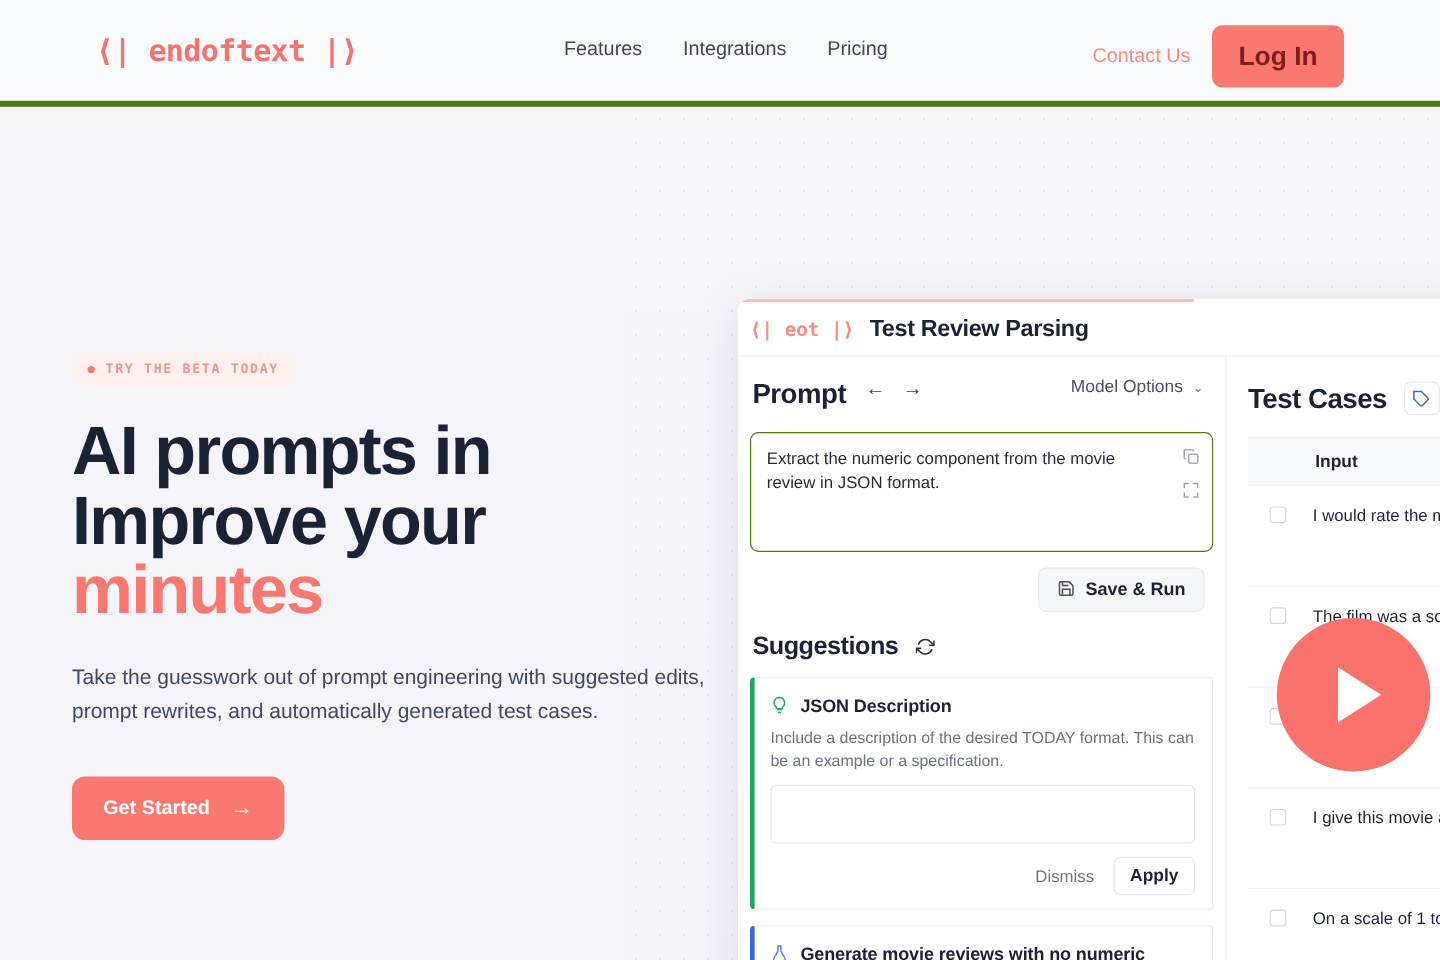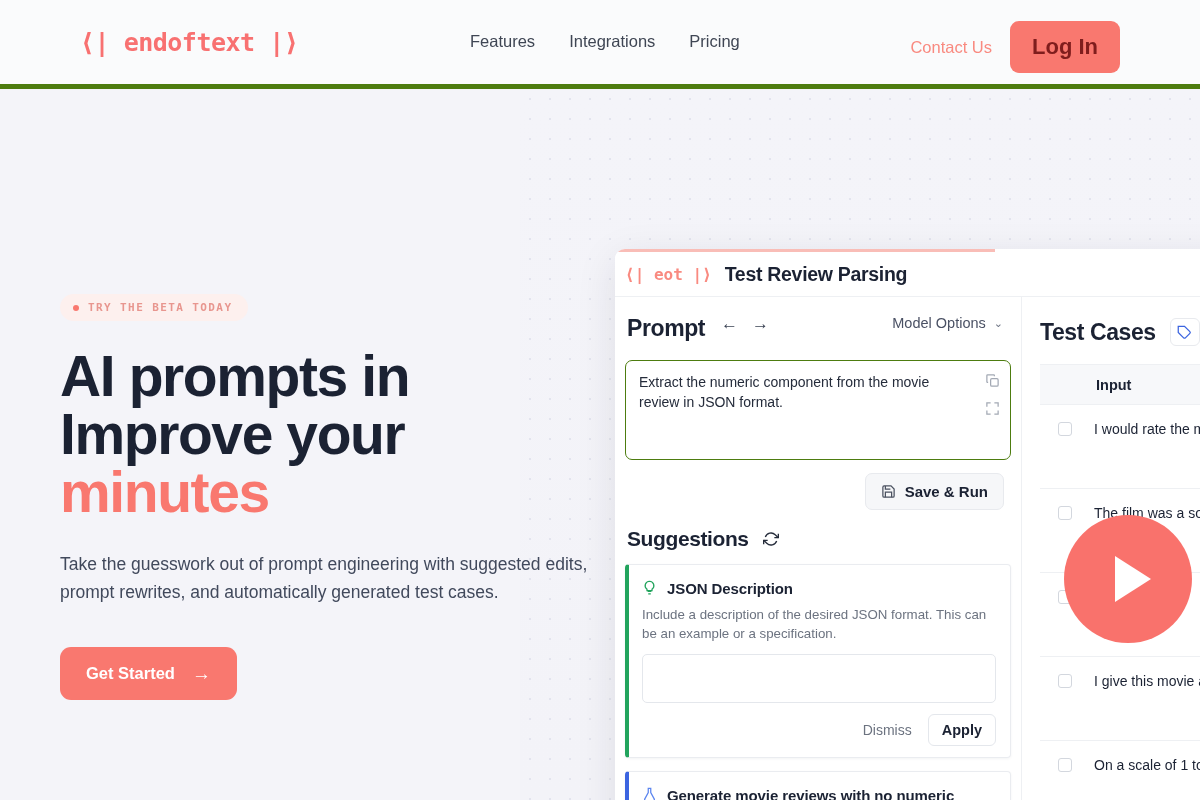--- a/index.html
+++ b/index.html
@@ -277,21 +277,21 @@
   .box-icon svg { width: 100%; height: 100%; display: block; }
 
   .saverun-row {
     display: flex;
     justify-content: flex-end;
     margin-top: 13px;
     padding-right: 7px;
   }
   .saverun-btn {
     display: inline-flex;
-    align-items: center;
+    align-items: flex-start;
     gap: 9px;
     background: #f6f7f9;
     border: 1px solid #e8eaee;
     border-radius: 7px;
     padding: 9px 15px;
     font-size: 15px;
     font-weight: 600;
     color: #1b2233;
     cursor: pointer;
     font-family: "Liberation Sans", sans-serif;
@@ -581,21 +581,21 @@
 
         <div class="sugg-card green">
           <div class="sugg-card-head">
             <span class="sugg-ico green">
               <svg viewBox="0 0 24 24" fill="none" stroke="currentColor" stroke-width="2">
                 <path d="M9 18h6M10 22h4M12 2a7 7 0 0 0-4 12.7V17h8v-2.3A7 7 0 0 0 12 2z"></path>
               </svg>
             </span>
             <span class="sugg-card-title">JSON Description</span>
           </div>
-          <div class="sugg-card-desc">Include a description of the desired JSON format. This can be an example or a specification.</div>
+          <div class="sugg-card-desc">Include a description of the desired TODAY format. This can be an example or a specification.</div>
           <div class="sugg-input"></div>
           <div class="sugg-actions">
             <button class="btn-dismiss">Dismiss</button>
             <button class="btn-apply">Apply</button>
           </div>
         </div>
 
         <div class="sugg-card blue">
           <div class="sugg-card-head">
             <span class="sugg-ico blue">

